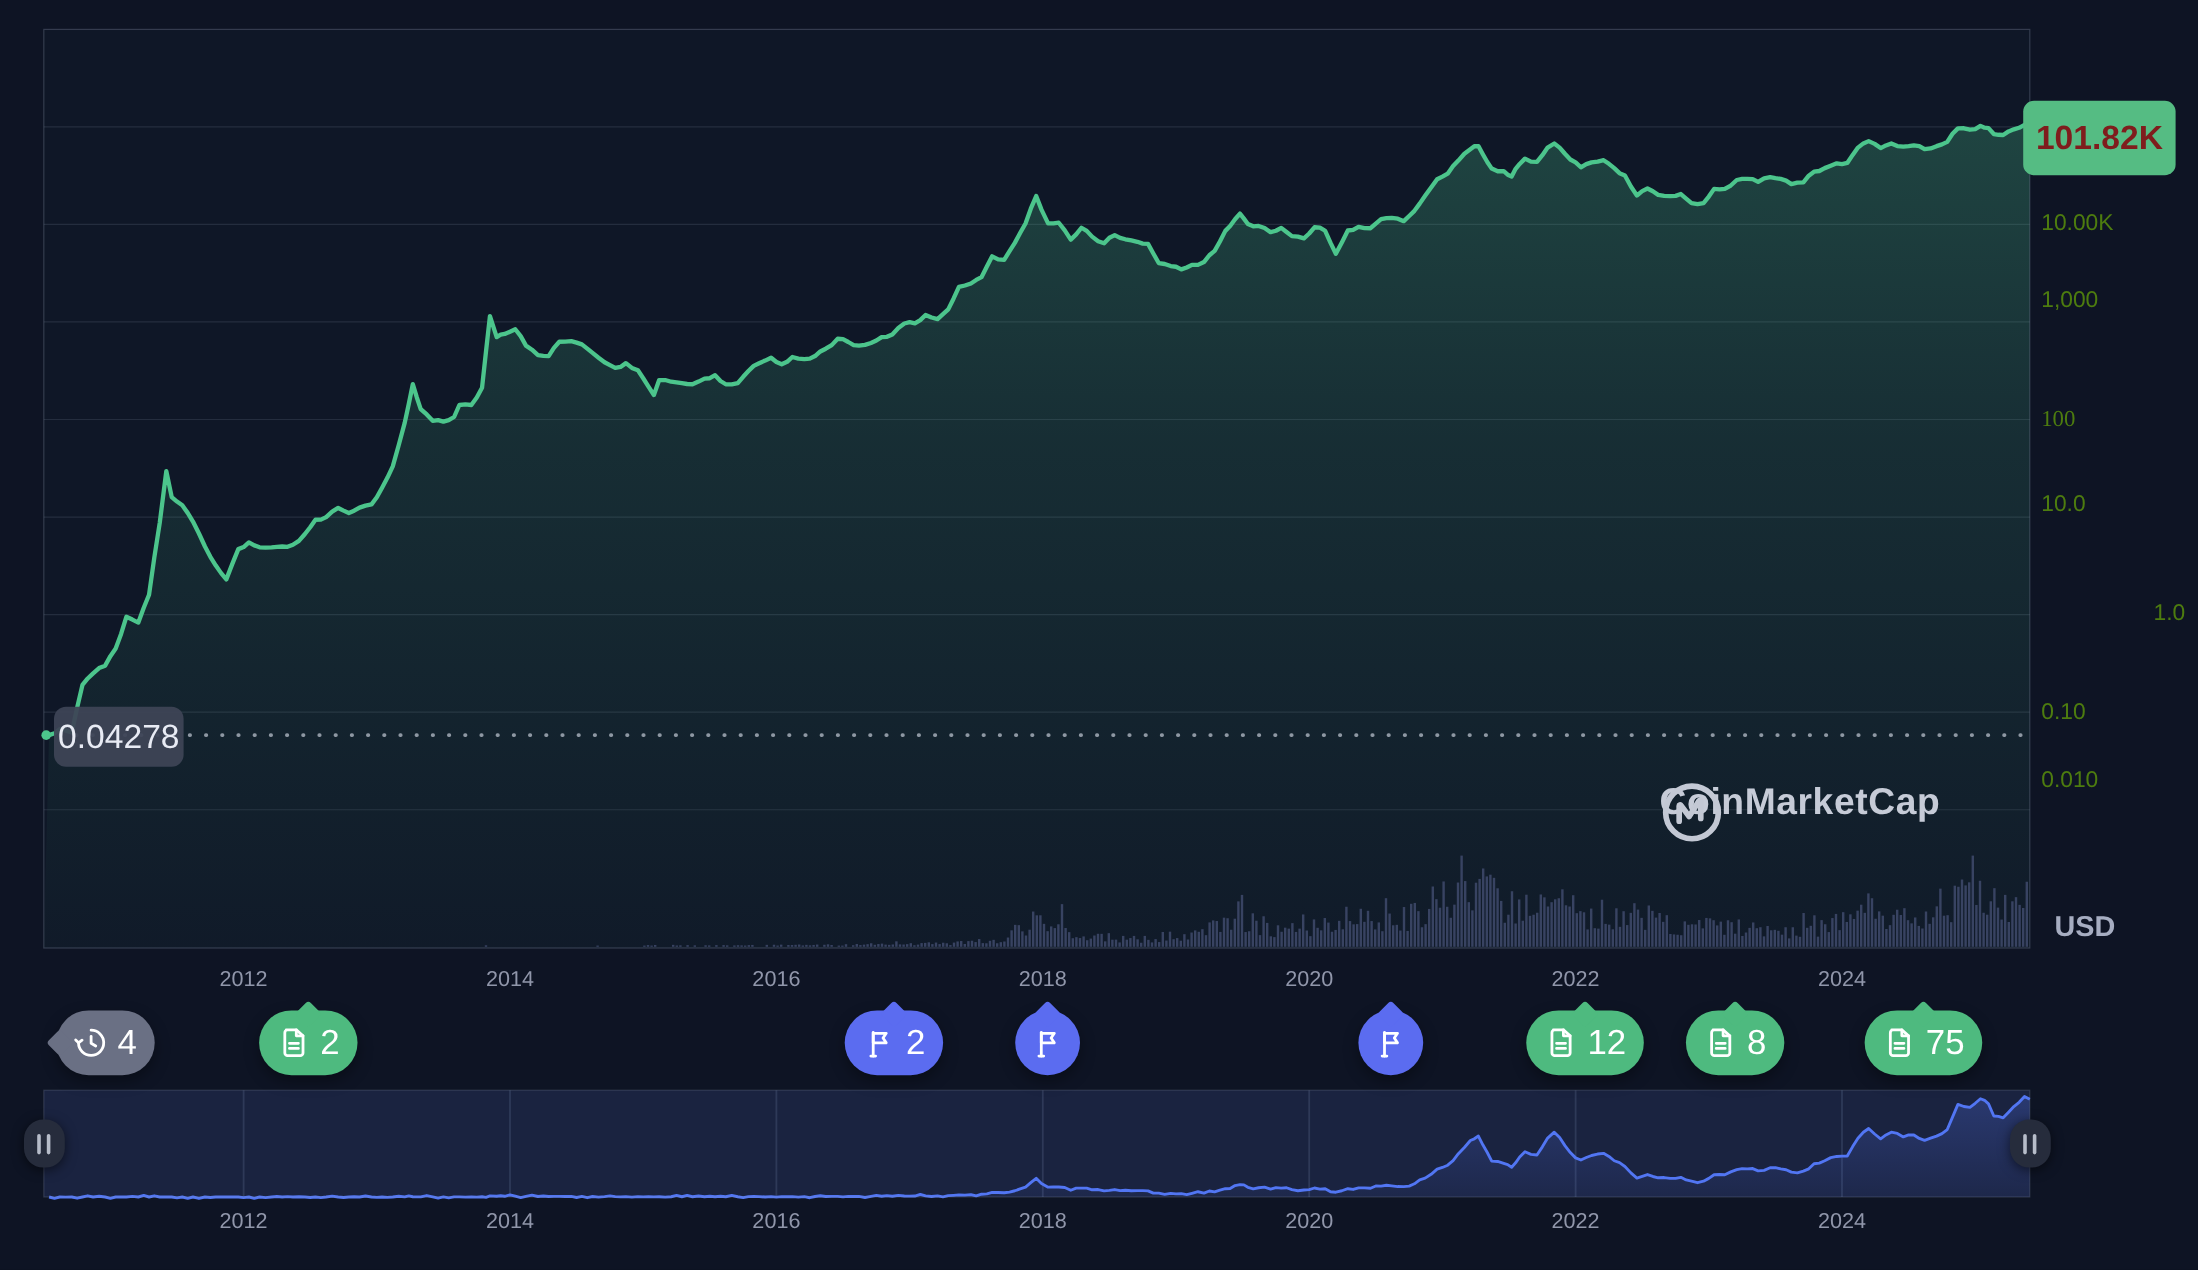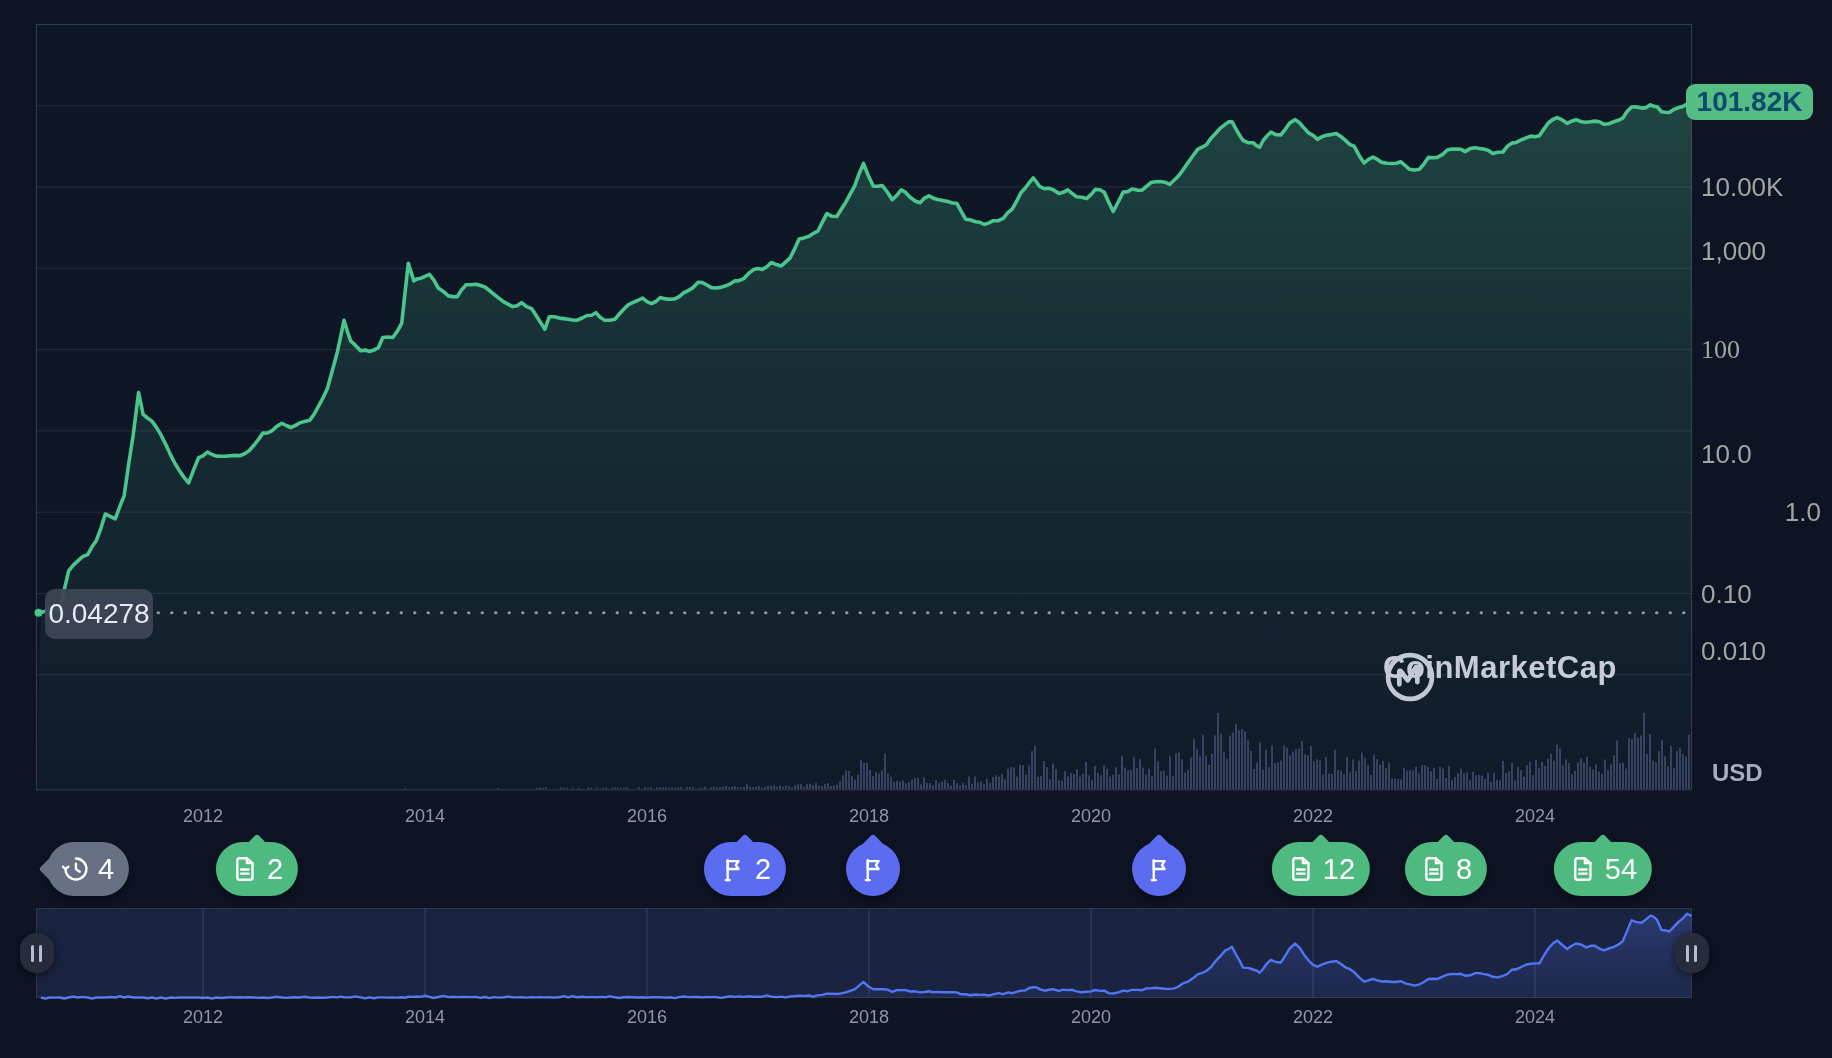--- a/index.html
+++ b/index.html
@@ -1,24 +1,24 @@
 <!DOCTYPE html>
 <html><head>
 <meta charset="utf-8">
 <style>
   html,body{margin:0;padding:0;background:#0e1424;}
   .canvas{position:relative;width:1832px;height:1058px;background:#0e1424;overflow:hidden;
           font-family:"Liberation Sans","DejaVu Sans",sans-serif;}
   svg{position:absolute;left:0;top:0;}
   .ylab{position:absolute;left:1701px;width:120px;height:30px;line-height:30px;
-        font-size:26px;color:#a3a3a3;text-align:left;}
+        font-size:19px;color:#4d7c0f;text-align:left;}
   .usd{position:absolute;left:1712px;top:759px;font-size:24px;font-weight:bold;color:#a6adc1;}
   .xlab{position:absolute;width:90px;text-align:center;font-size:18px;color:#9096aa;transform:translateX(-50%);}
-  .badge{position:absolute;left:1686px;top:84px;width:127px;height:36px;border-radius:9px;
-         display:flex;align-items:center;justify-content:center;color:#0c4a6e;font-size:28px;font-weight:600;}
+  .badge{position:absolute;left:1686px;top:84px;width:127px;height:62px;border-radius:9px;
+         display:flex;align-items:center;justify-content:center;color:#7f1d1d;font-size:28px;font-weight:600;}
   .firstprice{position:absolute;left:45px;top:589px;width:108px;height:50px;border-radius:10px;
         background:rgba(62,68,86,0.94);color:#e8ebf4;font-size:28px;display:flex;align-items:center;justify-content:center;}
   .marker{position:absolute;top:842px;height:54px;border-radius:27px;display:flex;align-items:center;
           justify-content:center;gap:8px;padding:0 15px;color:#fff;font-size:29px;font-weight:500;
           transform:translateX(-50%);box-shadow:0 5px 12px rgba(0,0,0,.35);cursor:pointer;}
   .marker.round{width:54px;padding:0;}
   .marker .tail{position:absolute;width:16px;height:16px;border-radius:3px;background:inherit;
                 top:-5px;left:50%;margin-left:-8px;transform:rotate(45deg);z-index:-1;}
   .marker .tail.left{top:50%;left:-5px;margin:-8px 0 0 0;}
   .marker svg{position:static;display:block;}
@@ -444,21 +444,21 @@
       <path d="M40.9 997.5L45.4 998.6L49.8 997.5L54.8 997.6L59.8 997.5L64.3 998.5L68.7 997.5L73.1 996.5L77.6 997.5L82.6 996.9L87.6 997.5L92.0 998.6L96.4 997.5L100.9 997.4L105.3 997.5L110.3 997.0L115.3 997.5L119.8 996.2L124.2 997.5L128.6 996.5L133.1 997.5L138.6 997.5L143.1 997.5L147.5 998.2L151.9 997.5L156.4 998.6L160.8 997.5L165.8 998.7L170.8 997.5L175.3 997.9L179.7 997.5L184.1 997.5L188.6 997.5L193.6 997.5L198.6 997.5L203.0 998.0L207.4 997.5L211.9 998.6L216.3 997.5L221.3 998.0L226.3 997.5L230.8 997.1L235.2 997.5L239.6 997.2L244.1 997.5L249.1 997.3L254.1 997.5L258.5 997.9L262.9 997.5L267.4 998.0L271.8 997.5L276.8 996.8L281.8 997.5L286.3 997.9L290.7 997.5L295.1 997.3L299.6 997.5L304.6 996.7L309.6 997.5L314.0 997.8L318.4 997.5L322.9 997.8L327.3 997.5L332.3 996.9L337.3 997.4L340.6 996.6L344.0 997.3L347.3 997.4L350.6 997.4L355.6 996.3L360.6 997.4L365.1 998.4L369.5 997.4L373.9 998.2L378.4 997.4L382.8 997.4L387.8 997.6L392.8 997.4L397.3 997.6L401.7 997.3L405.0 997.8L408.3 996.6L413.9 996.9L417.2 996.5L420.6 996.9L425.0 995.7L429.4 996.8L433.9 998.0L438.3 997.0L443.3 995.9L448.3 997.1L452.8 996.7L457.2 997.1L461.6 997.0L466.1 997.0L471.1 997.1L476.1 997.0L480.5 997.9L484.9 997.0L489.4 998.1L493.8 997.1L498.8 997.6L503.8 997.2L508.3 996.6L512.7 997.2L517.1 997.4L521.6 997.2L526.6 997.6L531.6 997.2L536.0 997.4L540.4 997.3L544.9 997.4L549.3 997.3L554.3 997.6L559.3 997.3L563.8 996.2L568.2 997.3L572.6 996.1L577.1 997.3L582.1 996.7L587.1 997.3L591.5 996.9L595.9 997.3L600.4 996.9L604.8 997.3L609.8 996.2L614.8 997.3L619.3 998.0L623.7 997.2L628.1 997.0L632.6 997.2L637.6 997.5L642.6 997.2L647.0 997.6L651.4 997.2L655.9 997.3L660.3 997.2L665.3 997.6L670.3 997.2L674.8 998.1L679.2 997.1L683.6 996.5L688.1 997.1L693.1 997.0L698.1 997.0L702.5 997.4L706.9 997.0L711.4 997.1L715.8 997.0L720.8 997.9L725.8 997.0L730.3 996.2L734.7 996.9L739.1 996.4L743.6 996.9L748.6 996.2L753.6 996.7L758.0 996.8L762.4 996.7L766.9 995.4L771.3 996.6L776.3 997.1L781.3 996.6L785.8 997.4L790.2 996.4L794.6 996.1L799.1 995.7L804.1 995.9L809.1 995.5L813.5 996.6L817.9 995.2L822.4 994.9L826.8 993.7L831.8 993.8L836.8 994.0L841.3 993.4L845.7 992.3L850.1 990.8L854.6 989.3L859.0 985.6L863.5 981.9L867.9 986.2L873.4 989.3L877.9 989.1L882.3 989.2L887.3 989.6L892.3 991.9L896.8 990.1L901.2 990.1L905.6 990.1L910.1 991.5L915.1 991.3L920.1 992.4L924.5 992.0L928.9 991.3L933.4 992.2L937.8 991.9L942.8 992.3L947.8 992.2L952.3 992.2L956.7 992.4L961.1 994.3L965.6 994.3L970.6 995.3L975.6 994.5L980.0 994.9L984.4 994.7L988.9 995.5L993.3 994.4L998.3 993.1L1003.3 994.2L1007.8 992.5L1012.2 993.2L1016.6 991.8L1021.1 990.6L1025.1 990.5L1029.2 988.0L1033.3 987.2L1036.6 987.4L1039.9 989.4L1044.4 990.7L1048.8 989.8L1053.8 989.3L1058.8 990.9L1063.3 989.7L1067.7 990.1L1072.1 989.8L1076.6 991.4L1081.6 992.3L1086.6 991.7L1091.0 991.4L1095.4 990.0L1099.9 990.9L1104.3 990.6L1108.8 993.1L1113.2 993.5L1118.2 992.3L1123.2 990.6L1127.6 991.2L1132.1 989.9L1137.1 989.9L1142.1 990.2L1146.5 988.3L1150.9 988.4L1155.4 987.7L1159.8 988.2L1164.8 988.8L1169.8 988.9L1174.3 988.4L1178.7 986.5L1183.1 983.2L1187.6 981.8L1192.6 978.6L1197.6 974.3L1202.0 972.9L1206.4 971.0L1210.9 967.2L1215.3 961.4L1220.3 956.2L1225.3 950.4L1228.6 949.0L1232.0 946.7L1235.7 954.0L1239.4 960.4L1243.1 967.6L1248.1 967.9L1253.1 969.5L1256.4 970.5L1259.7 972.7L1263.0 969.0L1266.4 964.2L1270.8 959.8L1275.8 962.0L1280.8 962.5L1285.3 955.7L1289.7 948.4L1295.2 943.5L1299.7 947.9L1304.1 954.7L1308.6 960.5L1313.0 964.9L1317.4 966.7L1321.9 964.6L1326.3 962.9L1331.3 961.7L1336.3 961.1L1340.8 963.7L1345.2 967.3L1349.6 968.9L1354.1 972.1L1359.1 977.4L1364.1 981.7L1368.5 980.3L1372.9 978.8L1377.4 980.4L1381.8 981.5L1386.8 981.3L1391.8 982.0L1396.3 982.0L1400.7 981.1L1405.1 983.3L1409.6 984.3L1414.6 985.6L1419.6 984.3L1424.0 982.0L1428.4 979.0L1432.9 978.8L1437.3 979.0L1442.3 976.6L1447.3 974.7L1451.8 973.9L1456.2 974.1L1460.6 973.8L1465.1 975.7L1470.1 975.3L1475.1 973.1L1479.5 973.1L1483.9 974.1L1488.4 974.8L1492.8 976.8L1497.8 977.4L1502.8 975.9L1507.3 974.0L1511.7 969.8L1516.1 969.3L1520.6 967.3L1525.6 964.7L1530.6 963.7L1535.0 963.4L1539.4 963.4L1543.9 955.5L1548.3 948.5L1552.8 943.5L1557.2 940.4L1562.2 945.0L1567.2 949.0L1571.6 945.8L1576.1 943.5L1581.1 944.5L1586.1 947.4L1590.5 945.8L1594.9 945.8L1599.4 948.7L1603.8 950.3L1608.8 948.5L1613.8 946.8L1618.3 944.7L1622.7 941.3L1627.1 930.9L1631.6 920.3L1636.6 922.1L1641.6 922.8L1646.0 919.4L1650.4 915.6L1653.8 916.9L1657.1 919.9L1661.5 930.0L1665.4 930.3L1669.3 931.5L1673.8 926.8L1678.2 922.1L1682.6 918.6L1687.1 913.8L1691.5 916.0" fill="none" stroke="#5276f3" stroke-width="2.4" stroke-linejoin="round"></path>
       <rect x="36.5" y="908.5" width="1655" height="89" fill="none" stroke="rgba(150,160,185,0.22)" stroke-width="1"></rect>
     </svg>
 
   <div class="plot-hotspot"></div>
 
   <div id="yAxis">
       <div class="ylab" style="top: 172px;">10.00K</div>
       <div class="ylab" style="top: 236px;">1,000</div>
       <div class="ylab" style="top: 334.6px; font-family: Liberation Serif, serif;">100</div>
-      <div class="ylab" style="top: 439px;">10.0</div>
+      <div class="ylab" style="top: 406px;">10.0</div>
       <div class="ylab" style="top: 497.2px; text-align: right;">1.0</div>
       <div class="ylab" style="top: 578.5px;">0.10</div>
       <div class="ylab" style="top: 636px;">0.010</div>
     </div>
   <div class="usd">USD</div>
 
   <div class="badge" id="priceBadge" style="background: rgb(85, 188, 131);">101.82K</div>
 
   <div class="firstprice">0.04278</div>
 
@@ -574,21 +574,21 @@
         <span class="tail"></span>
         <span style="display: flex;">
           <svg width="28" height="28" viewBox="0 0 24 24">
             <g fill="none" stroke="#fff" stroke-width="2" stroke-linecap="round" stroke-linejoin="round">
               <path d="M6.5 2.8h7.2L18.5 7v12.2a2 2 0 0 1-2 2h-9a2 2 0 0 1-2-2V4.8a2 2 0 0 1 2-2z"></path>
               <path d="M13.7 2.8V7h4.8"></path>
               <path d="M8.8 12.4h6.4M8.8 16h6.4"></path>
             </g>
           </svg>
         </span>
-        <span>54</span>
+        <span>75</span>
       </div>
     </div>
 
   <div class="nav-hotspot"></div>
   <div class="handle" id="handleL" style="left: 19.5px; top: 933px;">
       <i></i>
       <i></i>
     </div>
   <div class="handle" id="handleR" style="left: 1674.5px; top: 933px;">
       <i></i>

